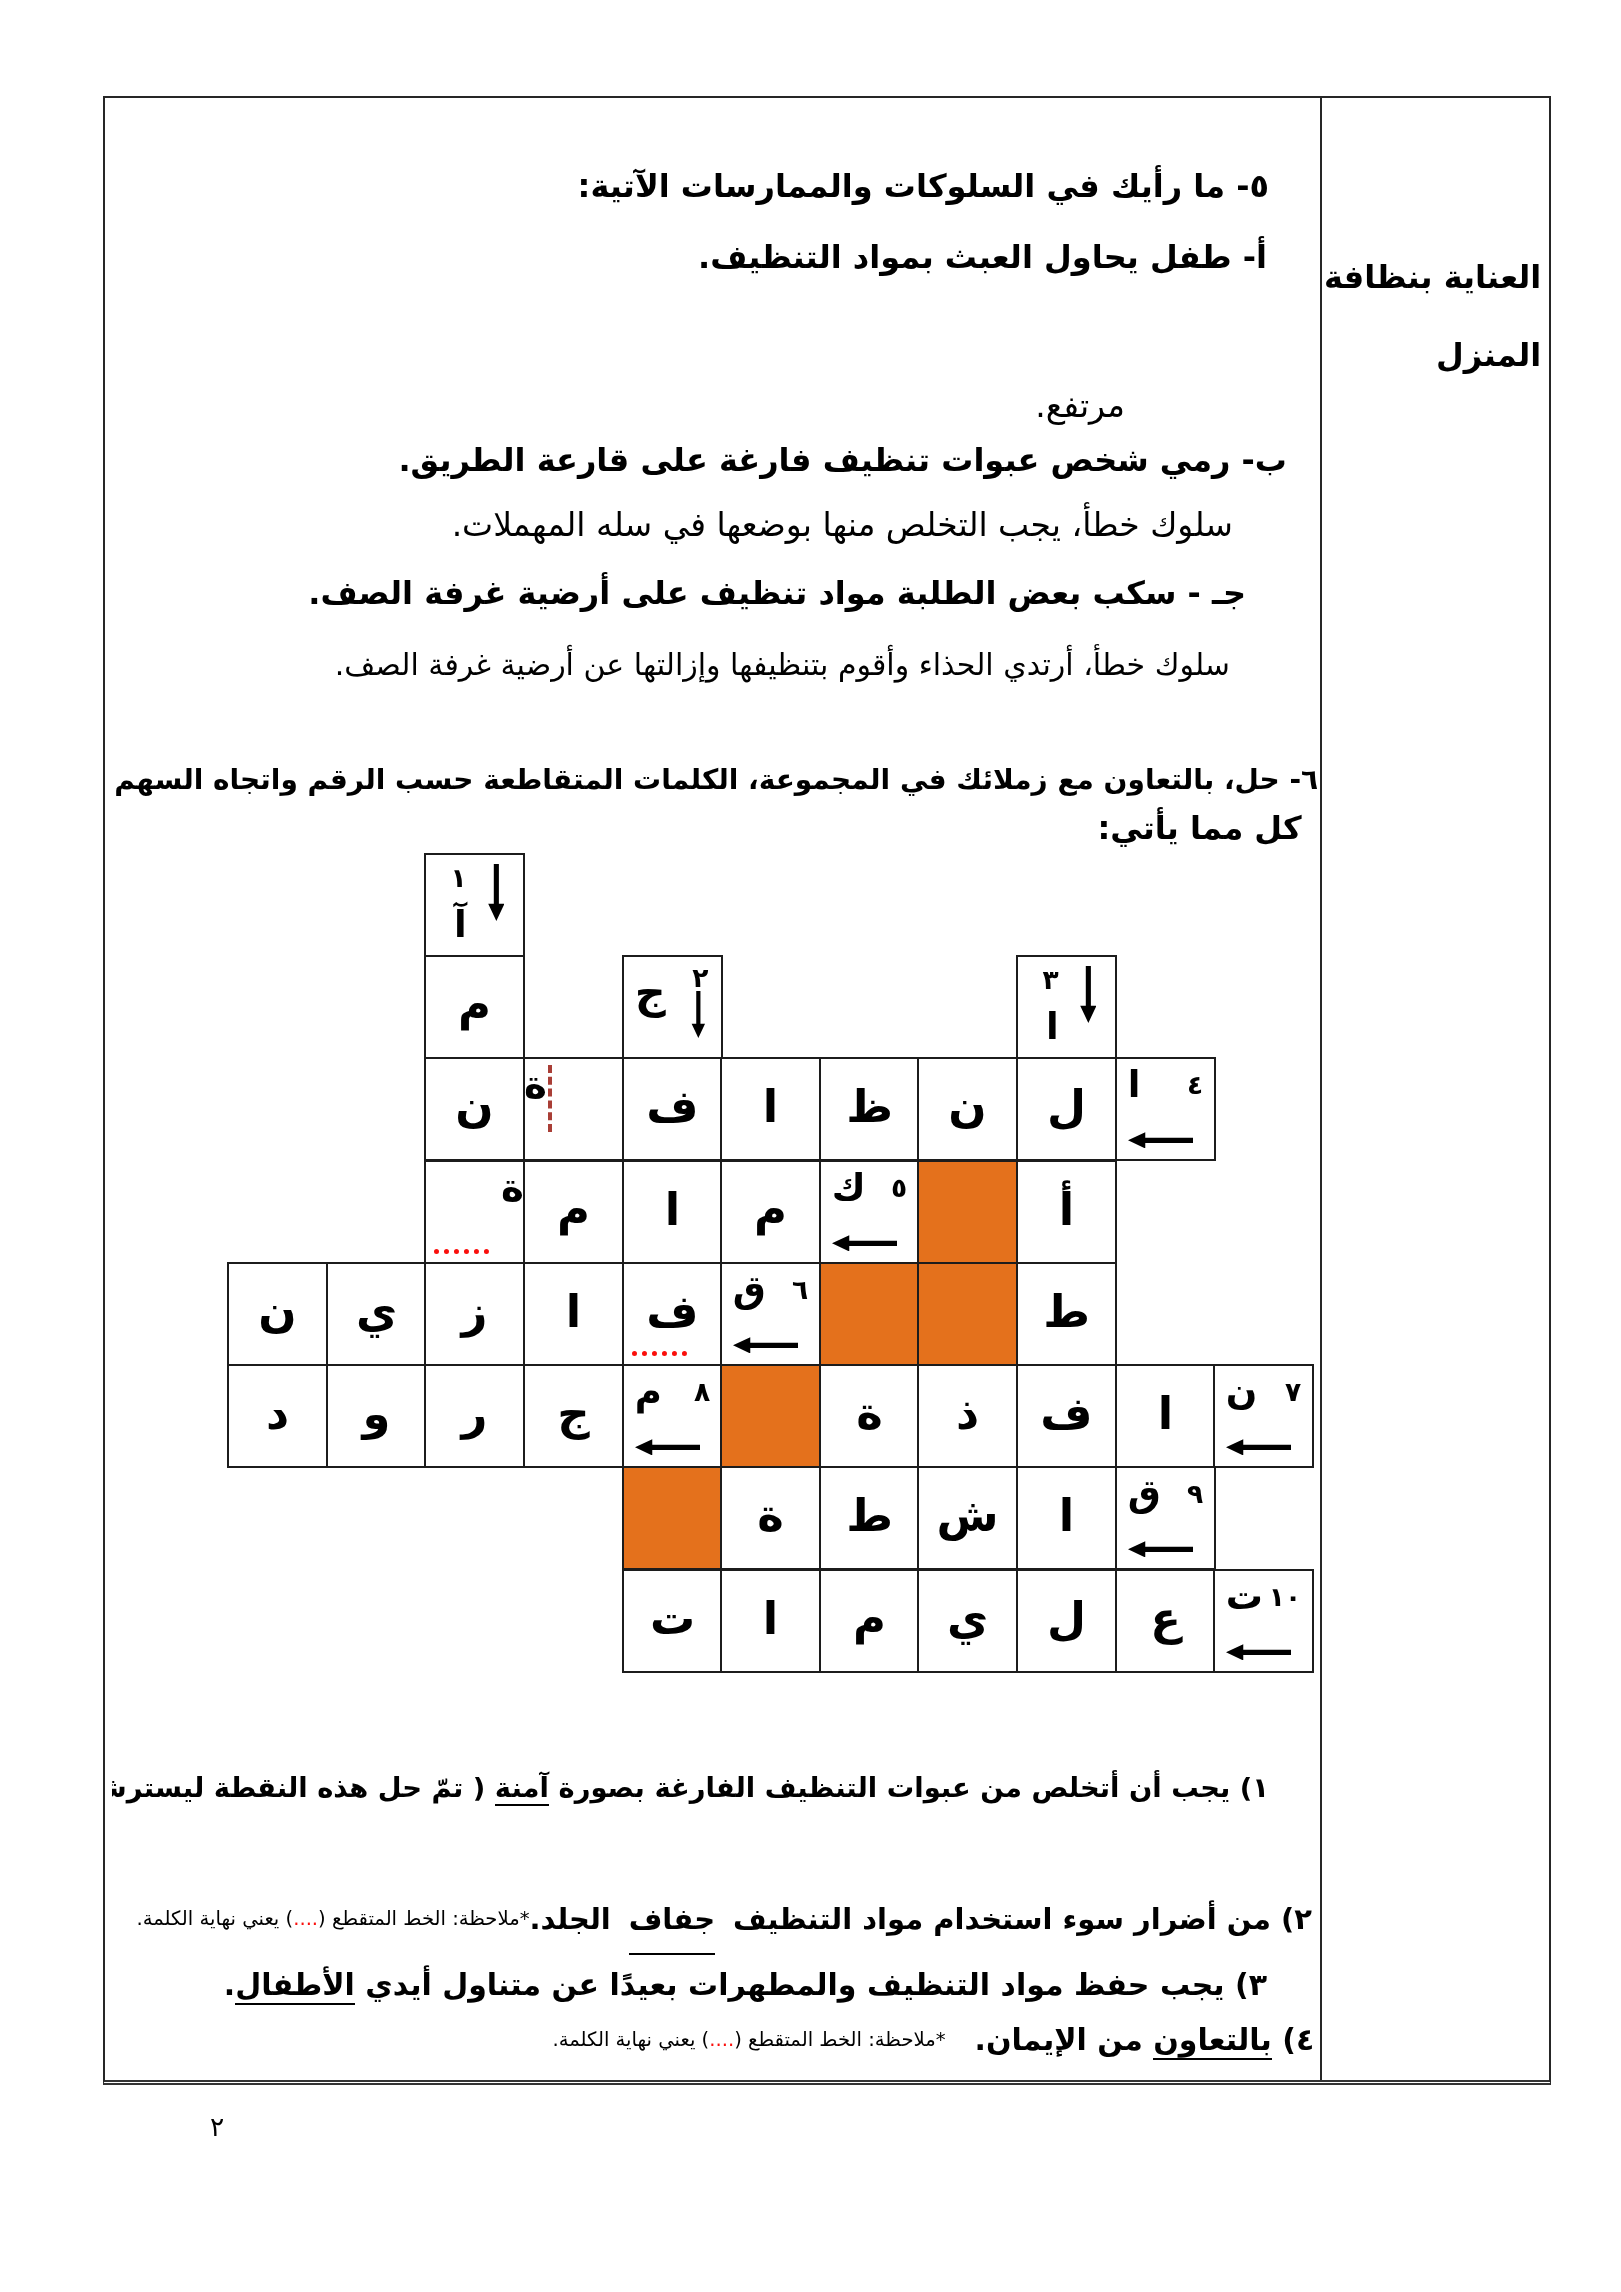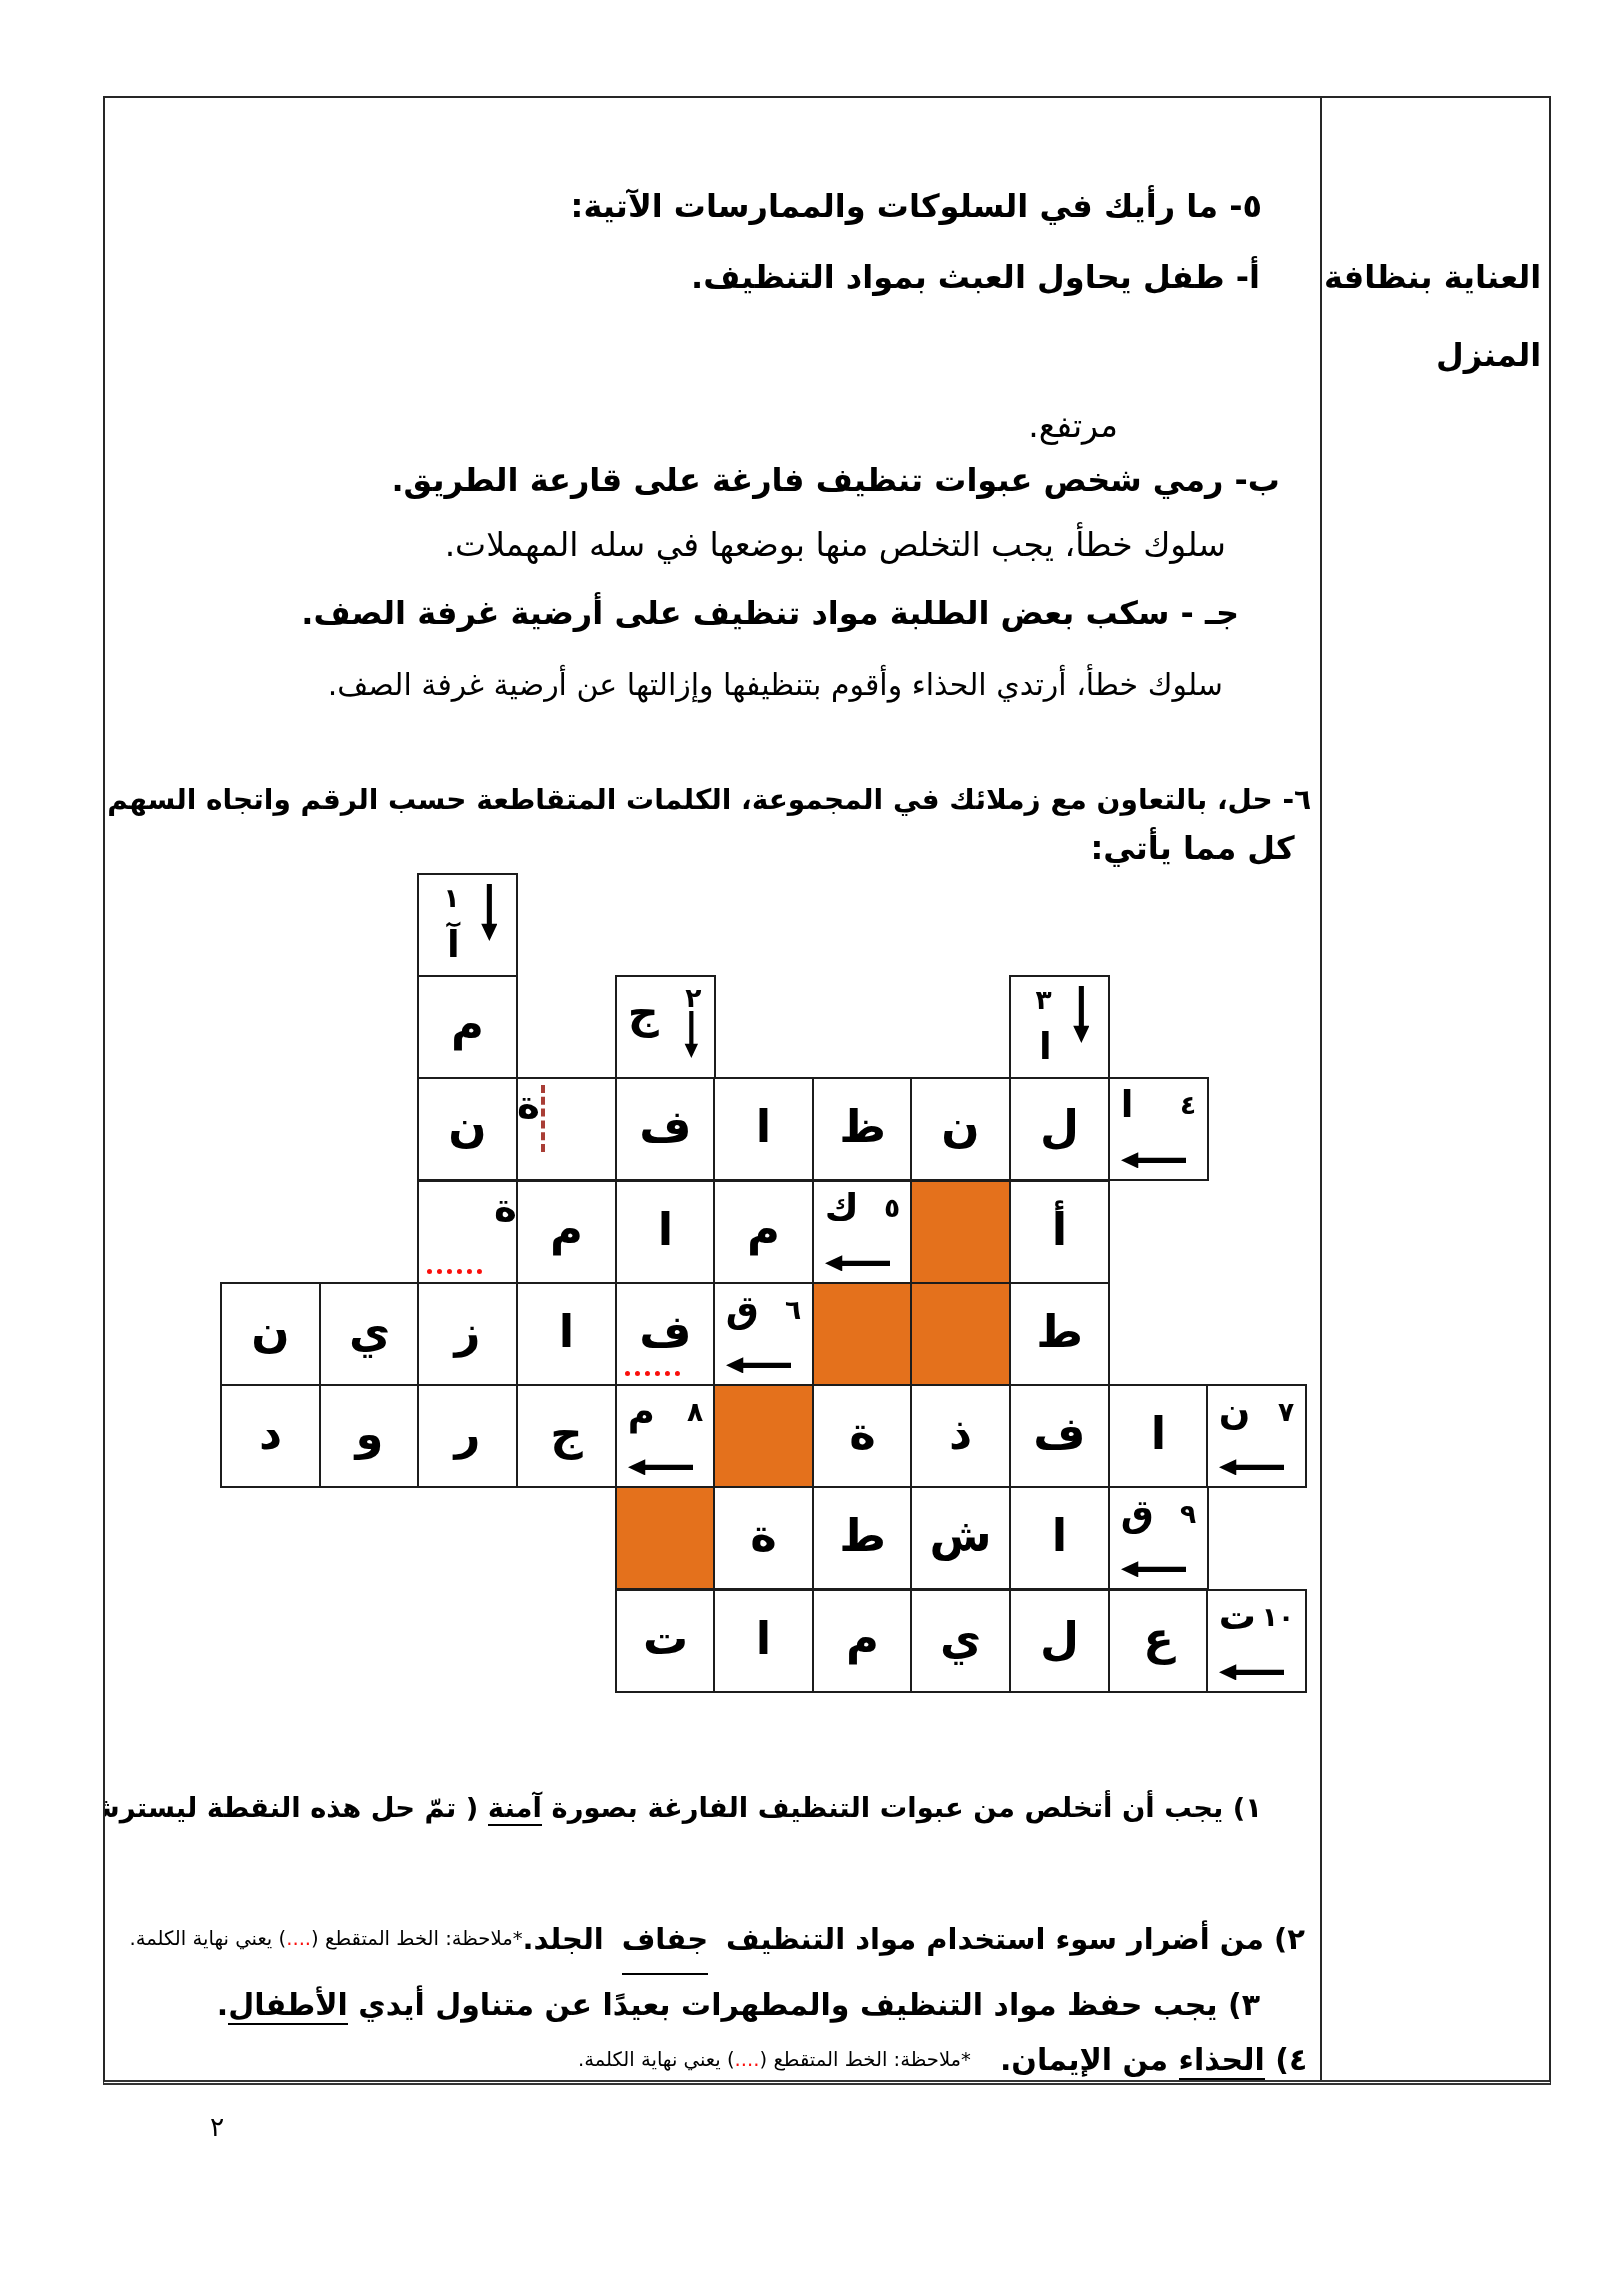--- a/index.html
+++ b/index.html
@@ -1,20 +1,20 @@
 <!DOCTYPE html>
 <html lang="ar" style="--orange: #E4711C; --gridline: #1c1c1c; --dashred: #A93E36; --dotsred: #FA0F0C;"><head>
 <meta charset="utf-8">
 <style>
   html,body{margin:0;padding:0;background:#ffffff;}
   #page{position:relative;width:1621px;height:2293px;background:#fff;
         font-family:"DejaVu Sans", sans-serif;color:#000;overflow:hidden;}
   #doc-table{position:absolute;left:103px;top:96px;width:1448px;height:1989px;
         box-sizing:border-box;border:2px solid #262626;border-bottom:5.9px double #333;}
-  #content{position:absolute;left:0;top:0;width:1214px;height:100%;direction:rtl;overflow:hidden;margin-top:20px;}
+  #content{position:absolute;left:7px;top:0;width:1214px;height:100%;direction:rtl;overflow:hidden;}
   #sidebar{position:absolute;right:0;top:0;width:227px;height:100%;border-left:2px solid #262626;direction:rtl;}
   .sb-line{position:absolute;right:7.8px;white-space:nowrap;font-weight:bold;font-size:32px;line-height:71px;}
   .tline{position:absolute;white-space:nowrap;line-height:71px;height:71px;}
   .bold{font-weight:bold;}
   .fs33{font-size:32px;} .fs32{font-size:33px;} .fs31{font-size:30px;}
   .fs30{font-size:29px;} .fs29{font-size:28px;} .fs28{font-size:27.4px;}
   .kw{font-weight:bold;border-bottom:2.9px solid #000;padding-bottom:17px;margin:0 7.8px;}
   .kw2{font-weight:bold;border-bottom:2.9px solid #000;padding-bottom:1px;}
   .note{font-size:19.6px;font-weight:400;white-space:nowrap;direction:rtl;}
   .note .dots{color:#FA0F0C;letter-spacing:1px;}
@@ -275,21 +275,21 @@
       <div class="cluerow spread" style="top:1785px;left:24.5px;right:54px;">
         <span class="note"><span>*ملاحظة: الخط المتقطع (</span><span class="dots">....</span><span>) يعني نهاية الكلمة.</span></span>
         <span style="direction:rtl;white-space:nowrap;" class="fs30"><span class="bold">٢) من أضرار سوء استخدام مواد التنظيف </span><span class="kw">جفاف</span><span class="bold"> الجلد.</span></span>
       </div>
 
       <div class="tline fs31" style="top:1851px;right:59px;">
         <span class="bold">٣) يجب حفظ مواد التنظيف والمطهرات بعيدًا عن متناول أيدي </span><span class="kw2">الأطفال</span><span class="bold">.</span>
       </div>
 
       <div class="cluerow adjacent" style="top:1906px;right:11.8px;left:24.5px;">
-        <span style="white-space:nowrap;" class="fs31"><span class="bold">٤) </span><span class="kw2">الحذاء</span><span class="bold"> من الإيمان.</span></span>
+        <span style="white-space:nowrap;" class="fs31"><span class="bold">٤) </span><span class="kw2">بالتعاون</span><span class="bold"> من الإيمان.</span></span>
         <span class="note"><span>*ملاحظة: الخط المتقطع (</span><span class="dots">....</span><span>) يعني نهاية الكلمة.</span></span>
       </div>
     </div>
 
     <div id="sidebar">
       <div class="sb-line" style="top:144px;">العناية بنظافة</div>
       <div class="sb-line" style="top:222px;">المنزل</div>
     </div>
   </div>
 

